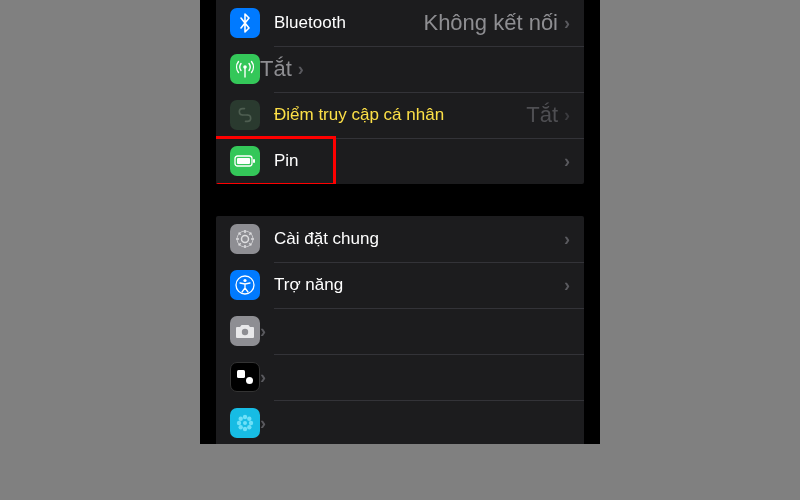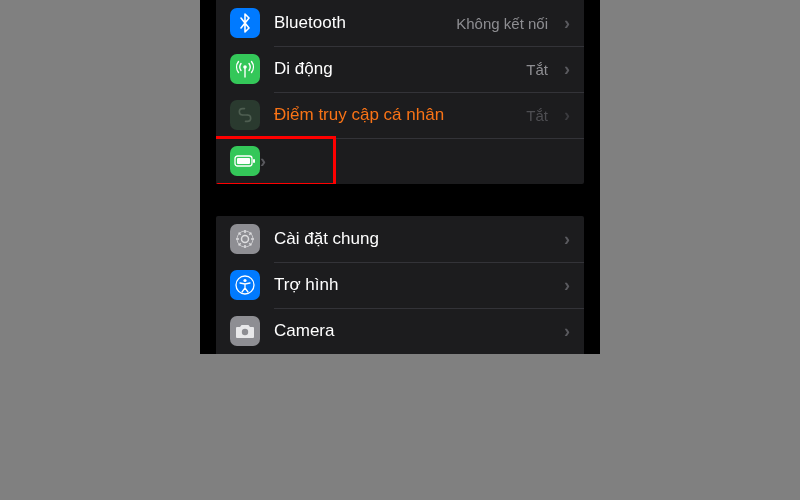--- a/index.html
+++ b/index.html
@@ -8,21 +8,21 @@
     width: 800px;
     height: 500px;
     display: flex;
     justify-content: center;
     align-items: flex-start;
     font-family: -apple-system, "Helvetica Neue", Arial, sans-serif;
     overflow: hidden;
   }
   .phone {
     width: 400px;
-    height: 354px;
+    height: 444px;
     background: #000;
     padding: 0;
     overflow: hidden;
   }
   .group {
     background: #1c1c1e;
     border-radius: 2px;
     margin: 0 16px 32px 16px;
     overflow: hidden;
   }
@@ -48,25 +48,25 @@
     display:flex;
     align-items:center;
     justify-content:center;
   }
   .label {
     color: #fff;
     font-size: 17px;
     margin-left: 14px;
     flex: 1;
   }
-  .disabled .label { color: #f97316; }
+  .disabled .label { color: #fde047; }
   .value {
     color: #8e8e92;
-    font-size: 15px;
-    margin-right: 16px;
+    font-size: 22px;
+    margin-right: 6px;
   }
   .chevron {
     color: #59595e;
     margin-right: 14px;
     font-size: 18px;
     font-weight:bold;
   }
   .highlight {
     position:absolute;
     top:-2px; bottom:-2px;
@@ -100,21 +100,20 @@
       <div class="app-icon" style="background:#34c759">
         <svg width="22" height="22" viewBox="0 0 22 22">
           <circle cx="11" cy="9" r="1.8" fill="#fff"></circle>
           <path d="M7 5.5 A6 6 0 0 0 7 12.5" fill="none" stroke="#fff" stroke-width="1.4" stroke-linecap="round"></path>
           <path d="M15 5.5 A6 6 0 0 1 15 12.5" fill="none" stroke="#fff" stroke-width="1.4" stroke-linecap="round"></path>
           <path d="M4.5 3.5 A9 9 0 0 0 4.5 14.5" fill="none" stroke="#fff" stroke-width="1.4" stroke-linecap="round"></path>
           <path d="M17.5 3.5 A9 9 0 0 1 17.5 14.5" fill="none" stroke="#fff" stroke-width="1.4" stroke-linecap="round"></path>
           <line x1="11" y1="10" x2="11" y2="19" stroke="#fff" stroke-width="1.4" stroke-linecap="round"></line>
         </svg>
       </div>
-      <span class="label">Di động</span>
       <span class="value">Tắt</span>
       <span class="chevron">›</span>
     </div>
 
     <div class="row disabled">
       <div class="sep"></div>
       <div class="app-icon" style="background:#2a3a2f">
         <svg width="20" height="20" viewBox="0 0 20 20">
           <path d="M7.5 10 a3.2 3.2 0 0 1 0-6.4 h2" fill="none" stroke="#4e5e51" stroke-width="1.6" stroke-linecap="round"></path>
           <path d="M12.5 10 a3.2 3.2 0 0 1 0 6.4 h-2" fill="none" stroke="#4e5e51" stroke-width="1.6" stroke-linecap="round"></path>
@@ -129,20 +128,21 @@
     <div class="row" style="position:relative">
       <div class="sep"></div>
       <div class="highlight"></div>
       <div class="app-icon" style="background:#34c759">
         <svg width="24" height="14" viewBox="0 0 24 14">
           <rect x="2" y="2" width="17" height="10" rx="2.5" fill="none" stroke="#fff" stroke-width="1.3"></rect>
           <rect x="4" y="4" width="13" height="6" rx="1" fill="#fff"></rect>
           <rect x="20" y="5" width="2" height="4" rx="1" fill="#fff"></rect>
         </svg>
       </div>
+      <span class="label">Pin</span>
       <span class="chevron">›</span>
     </div>
 
   </div>
 
   <div class="group">
 
     <div class="row">
       <div class="app-icon" style="background:#8e8e93">
         <svg width="22" height="22" viewBox="0 0 22 22">
@@ -166,33 +166,32 @@
 
     <div class="row">
       <div class="sep"></div>
       <div class="app-icon" style="background:#007aff">
         <svg width="22" height="22" viewBox="0 0 22 22">
             <circle cx="11" cy="11" r="9" fill="none" stroke="#fff" stroke-width="1.3"></circle>
             <circle cx="11" cy="6.5" r="1.6" fill="#fff"></circle>
             <path d="M6 9 L11 10 L16 9 M11 10 L11 14 M11 14 L8 18 M11 14 L14 18" fill="none" stroke="#fff" stroke-width="1.3" stroke-linecap="round"></path>
           </svg>
       </div>
-      <span class="label">Trợ hình</span>
+      <span class="label">Trợ năng</span>
       <span class="chevron">›</span>
     </div>
 
     <div class="row">
       <div class="sep"></div>
       <div class="app-icon" style="background:#8e8e93">
         <svg width="22" height="18" viewBox="0 0 22 18">
             <path d="M3 5 h3 l1.5-2 h7 l1.5 2 h3 a1 1 0 0 1 1 1 v9 a1 1 0 0 1-1 1 H3 a1 1 0 0 1-1-1 V6 a1 1 0 0 1 1-1 z" fill="#e8e8ea"></path>
             <circle cx="11" cy="10" r="3.2" fill="#8e8e93"></circle>
           </svg>
       </div>
-      <span class="label">Camera</span>
       <span class="chevron">›</span>
     </div>
 
     <div class="row">
       <div class="sep"></div>
       <div class="app-icon" style="background:#000; border:0.5px solid #333">
         <svg width="22" height="22" viewBox="0 0 22 22">
             <rect x="3" y="4" width="8" height="8" rx="1.5" fill="#fff"></rect>
             <rect x="12" y="11" width="7" height="7" rx="3.5" fill="#fff"></rect>
           </svg>

